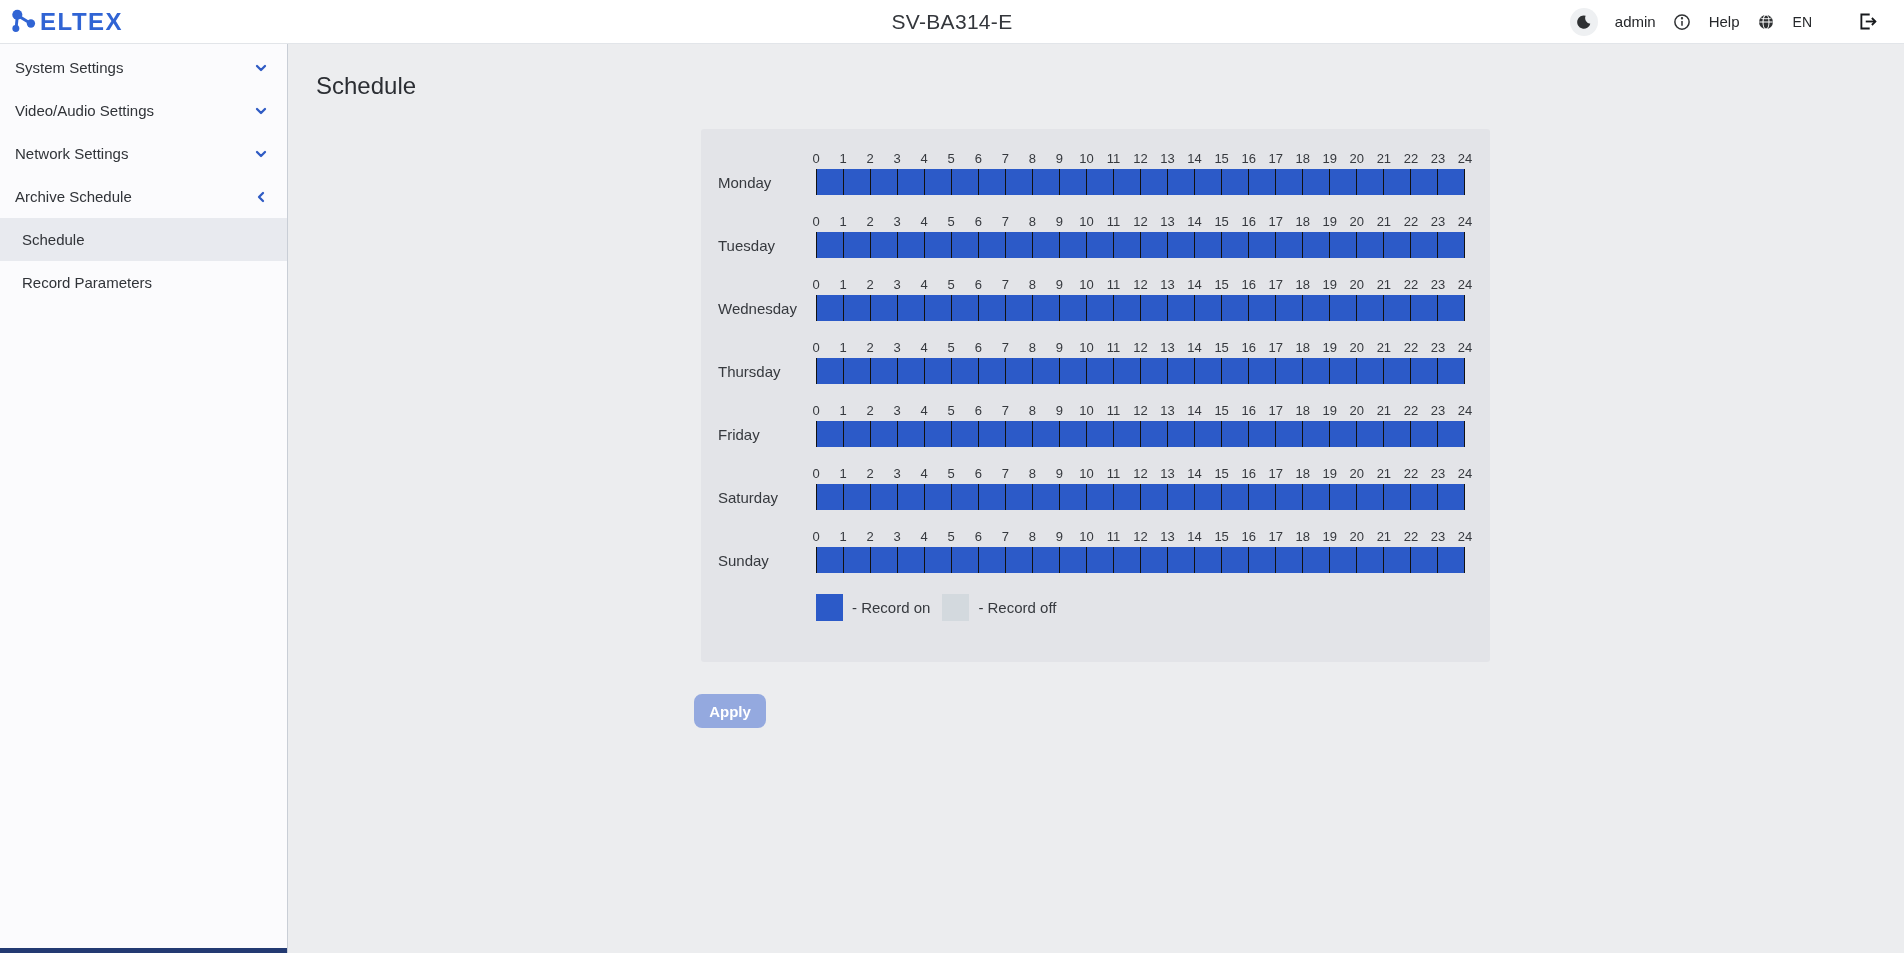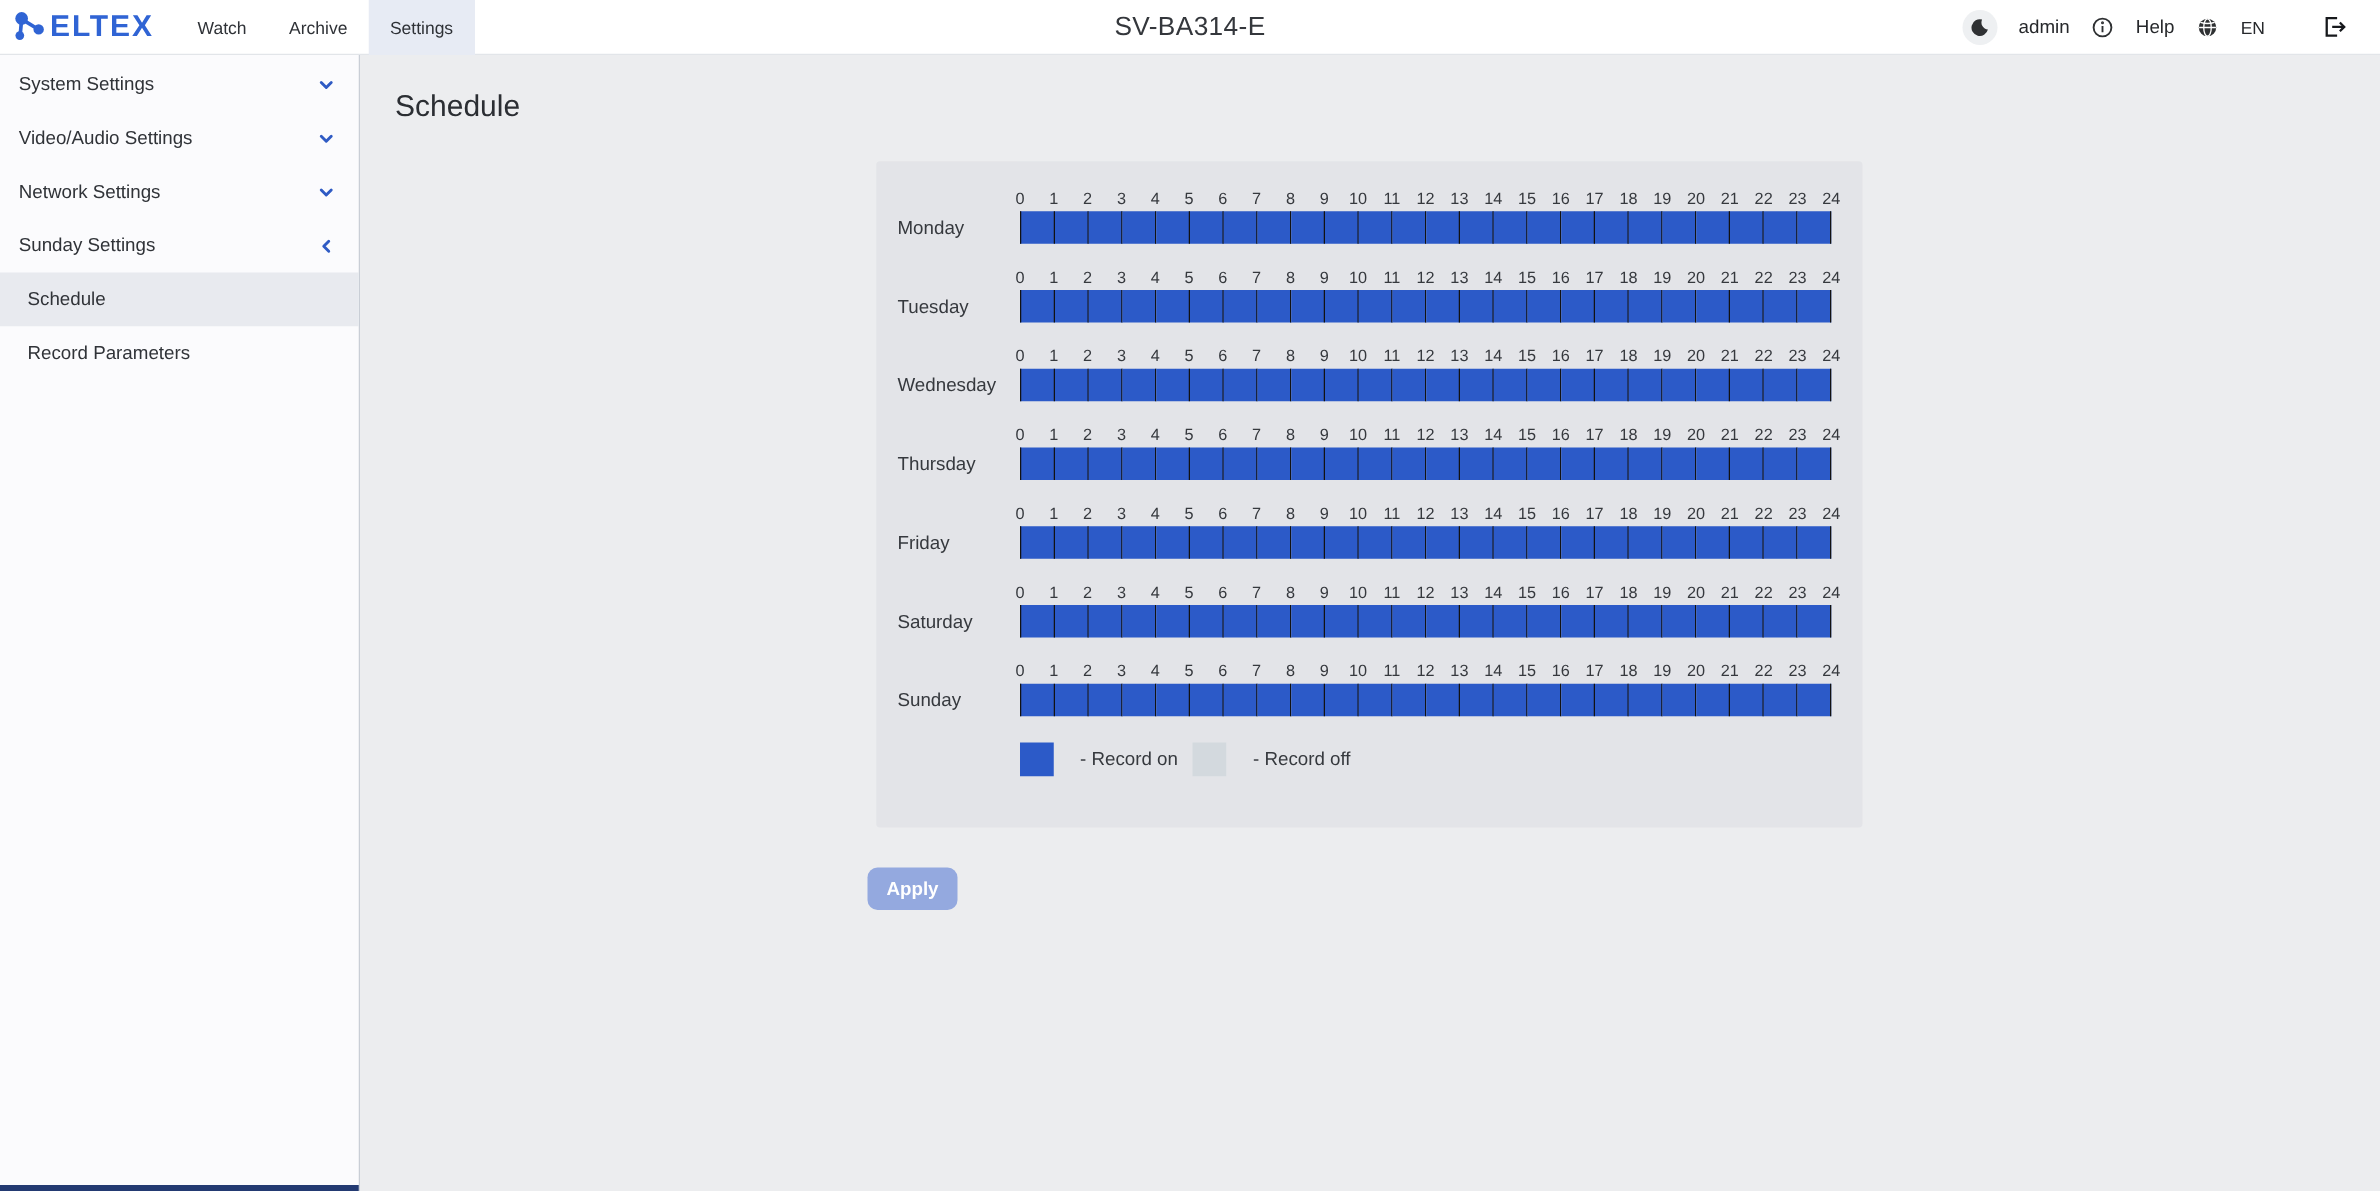--- a/index.html
+++ b/index.html
@@ -50,46 +50,41 @@
   .row-body { width:649px; }
   .hours { position:relative; height:16px; font-size:13px; color:#36393e; }
   .hours span { position:absolute; top:-2px; transform:translateX(-50%); }
   .bar { display:flex; height:26px; }
   .cell { flex:1; background:var(--on,#2c5ac8); border-right:1px solid #121212; cursor:pointer; }
   .cell:first-child { border-left:1px solid #121212; }
   .legend { display:flex; align-items:center; margin:8px 0 0 115px; font-size:15px; color:#36393e; }
   .sw { width:27px; height:27px; flex:none; }
   .sw.on { background:var(--on,#2c5ac8); }
   .sw.off { background:var(--off,#d3d9de); margin-left:12px; }
-  .legend .lab { margin-left:21px; }
+  .legend .lab { margin-left:9px; }
   .apply-btn { margin:32px 0 0 378px; width:72px; height:34px; background:#94a9df; color:#ffffff;
     border:none; border-radius:8px; font-size:15px; font-weight:700; font-family:inherit; cursor:pointer; }
 </style>
 </head>
 <body>
 
 <header class="topbar">
   <div class="logo">
     <svg width="27" height="27" viewBox="0 0 24 24">
       <g stroke="#3064d4" stroke-width="2.6" fill="#3064d4">
         <line x1="6.5" y1="6.5" x2="5.5" y2="17.5"></line>
         <line x1="6.5" y1="6.5" x2="18" y2="13.5"></line>
         <circle cx="6.5" cy="6" r="4.5" stroke="none"></circle>
         <circle cx="5.2" cy="18.2" r="3.1" stroke="none"></circle>
         <circle cx="18.6" cy="13.8" r="3.7" stroke="none"></circle>
       </g>
     </svg>
     <span class="logo-text">ELTEX</span>
   </div>
 
-  <nav class="nav">
-      <div class="nav-item">Watch</div>
-      <div class="nav-item">Archive</div>
-      <div class="nav-item active">Settings</div>
-    </nav>
 
   <div class="title">SV-BA314-E</div>
 
   <div class="top-right">
     <button class="theme-toggle">
       <svg width="16" height="16" viewBox="0 0 24 24">
         <path d="M14.5 2.5 A 10 10 0 1 0 21.5 14.5 A 8.5 8.5 0 0 1 14.5 2.5 Z" fill="#2f3133"></path>
       </svg>
     </button>
     <span class="user-name">admin</span>
@@ -137,21 +132,21 @@
             <polyline points="4,6 8,10 12,6"></polyline>
           </svg>
         </div>
         <div class="side-item">
           <span>Network Settings</span>
           <svg class="chev" width="16" height="16" viewBox="0 0 16 16" fill="none" stroke="#2f5bc4" stroke-width="2.3" stroke-linecap="round" stroke-linejoin="round">
             <polyline points="4,6 8,10 12,6"></polyline>
           </svg>
         </div>
         <div class="side-item">
-          <span>Sunday Settings</span>
+          <span>Archive Schedule</span>
           <svg class="chev" width="16" height="16" viewBox="0 0 16 16" fill="none" stroke="#2f5bc4" stroke-width="2.3" stroke-linecap="round" stroke-linejoin="round">
             <polyline points="10,4 6,8 10,12"></polyline>
           </svg>
         </div>
         <div class="side-sub selected">
           <span>Schedule</span>
         </div>
         <div class="side-sub">
           <span>Record Parameters</span>
         </div>

